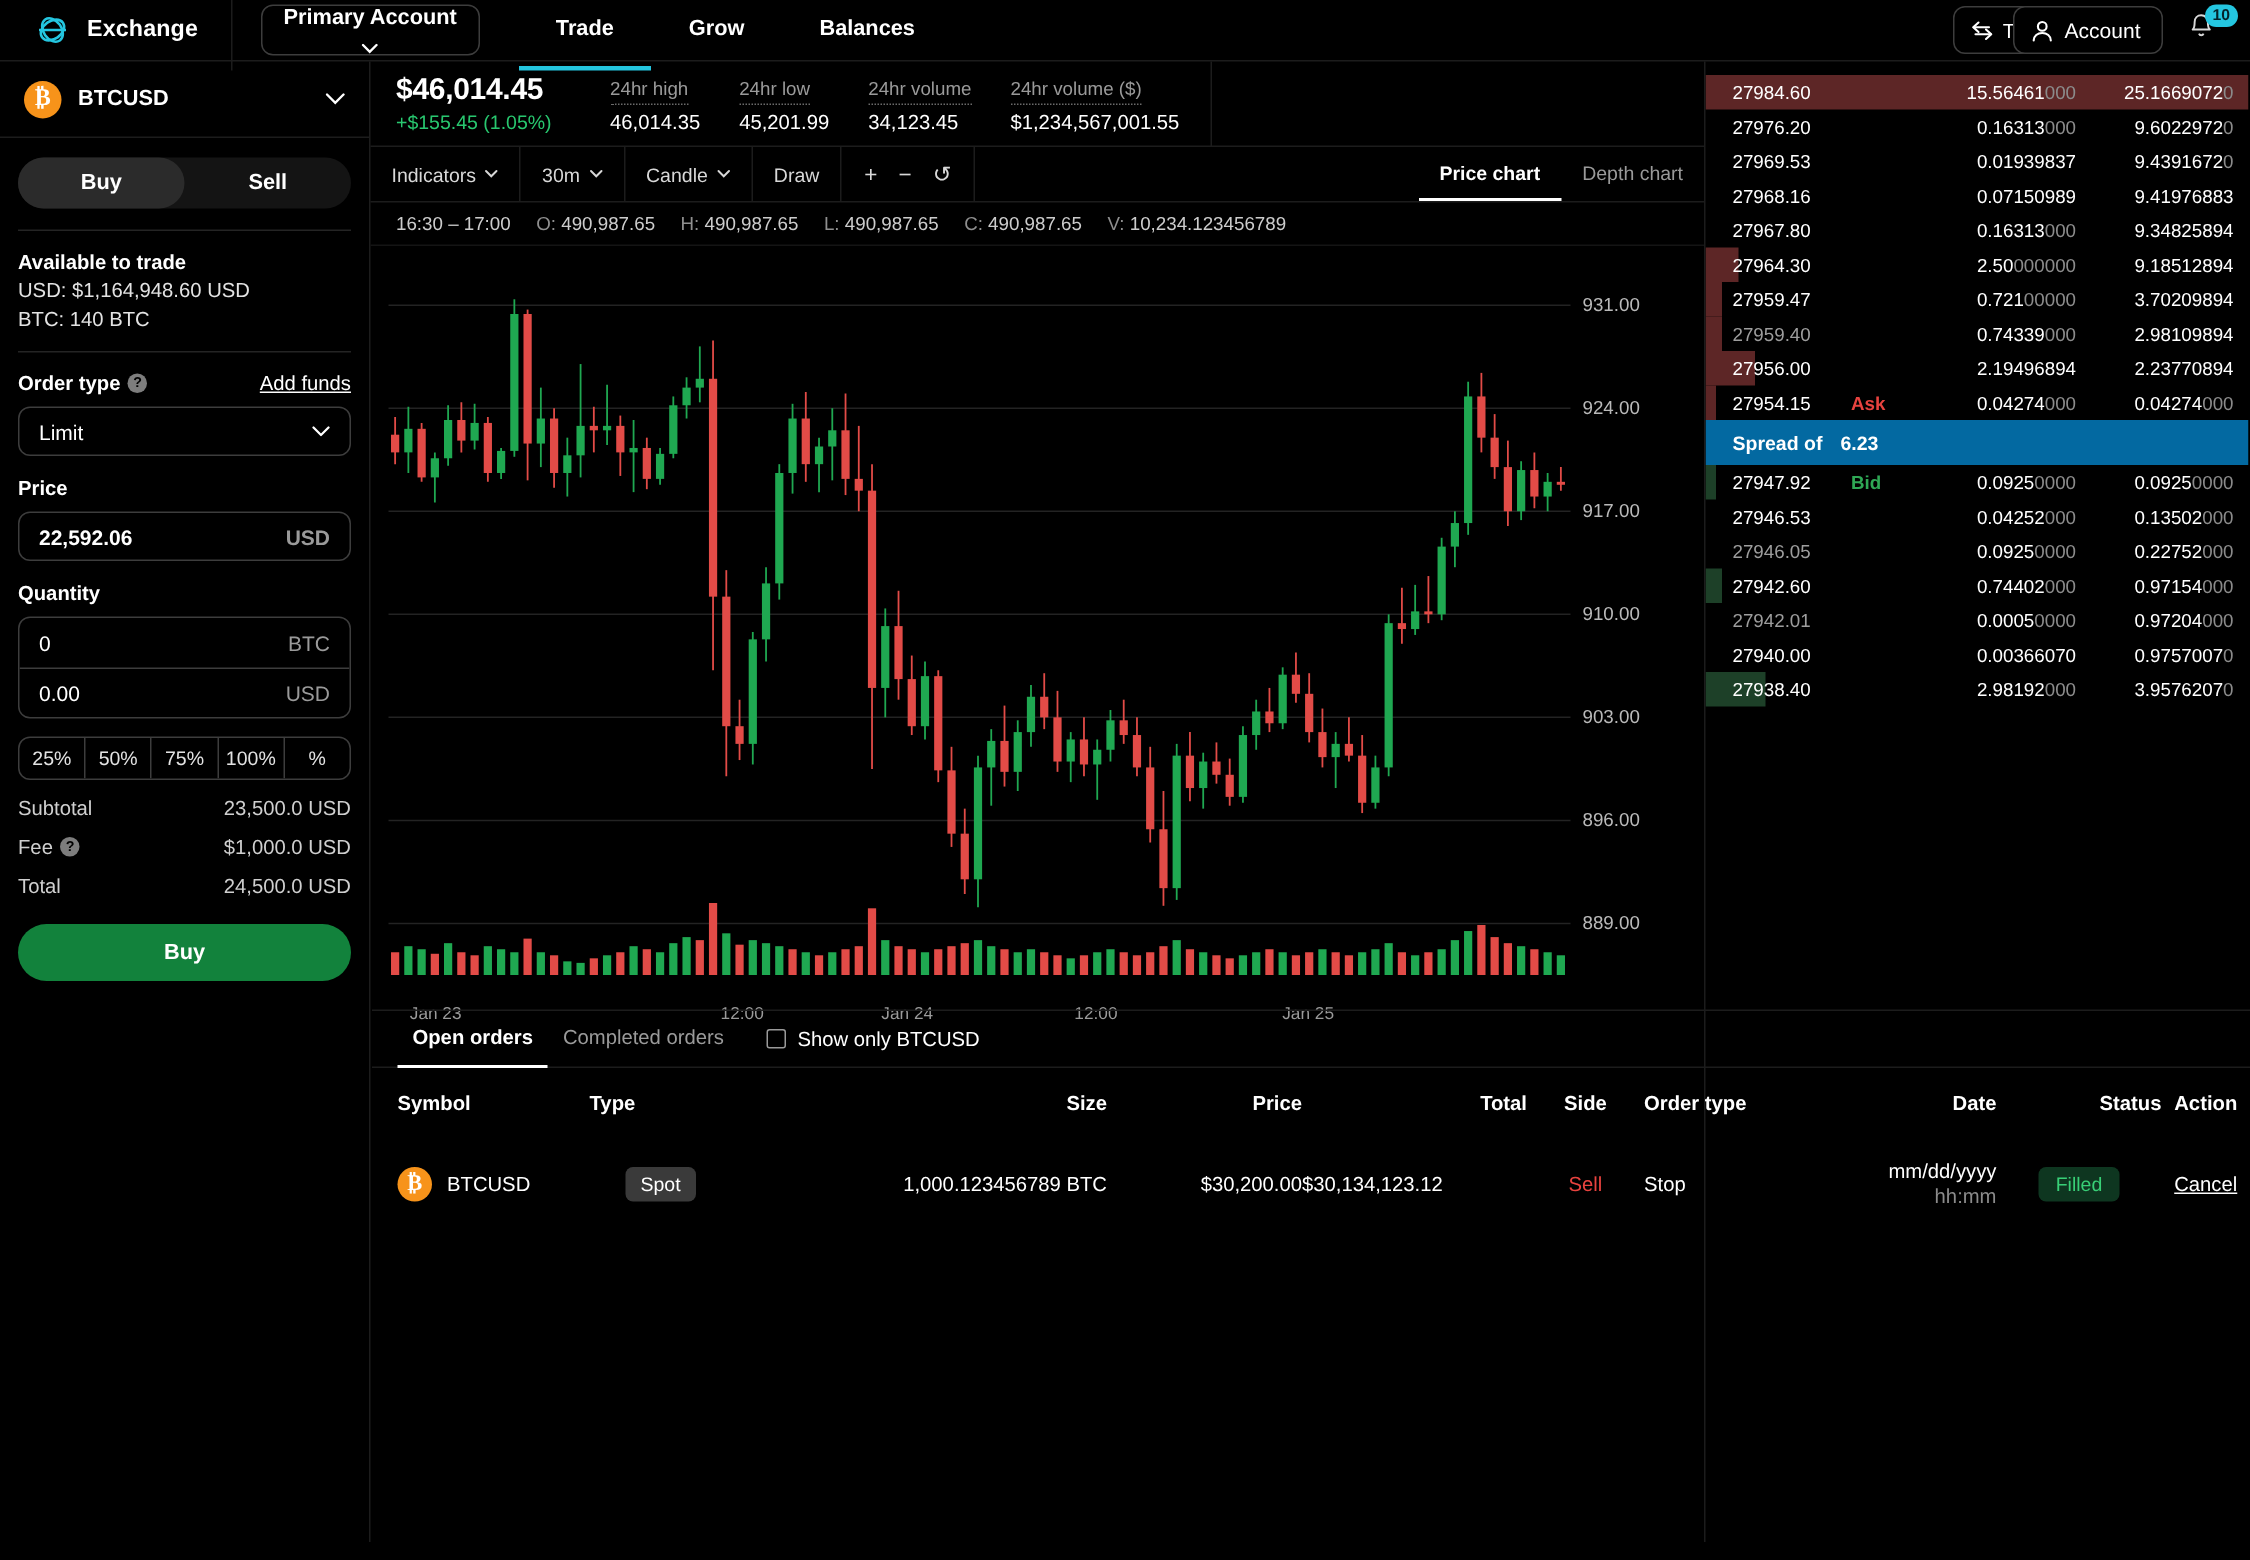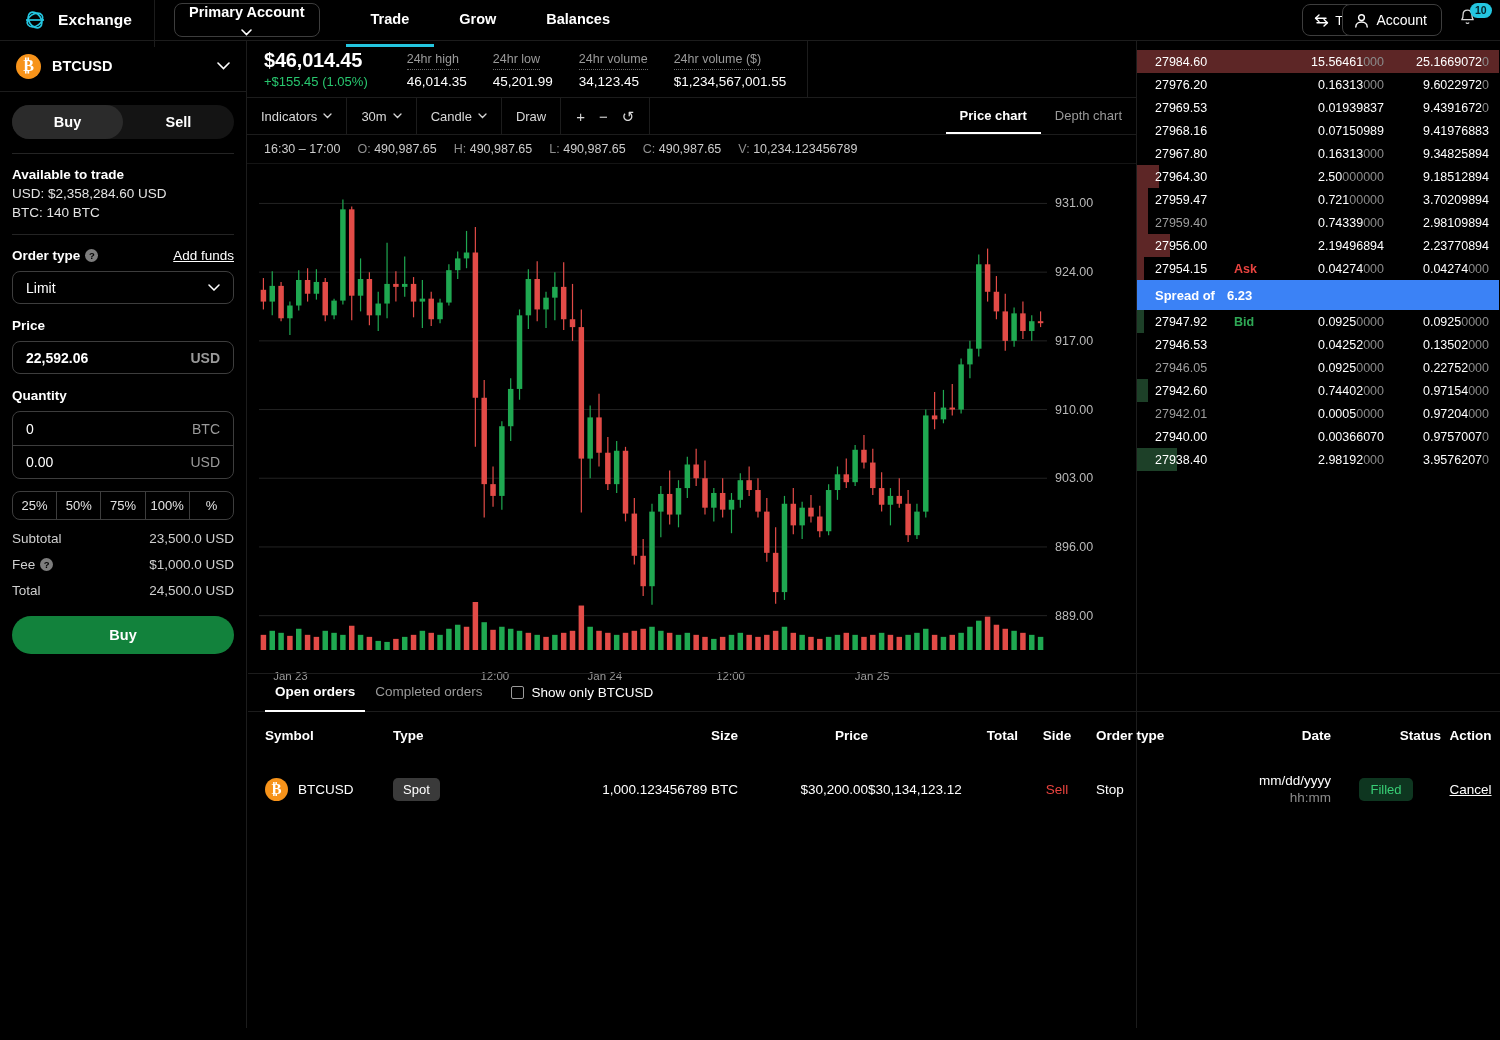--- a/index.html
+++ b/index.html
@@ -172,21 +172,21 @@
   .depth.bid { background: #1d4028; }
   .bk-price { width: 97px; padding-left: 18px; position: relative; z-index: 1; }
   .bk-tag { width: 40px; position: relative; z-index: 1; font-weight: bold; }
   .bk-tag.ask { color: #e8433f; }
   .bk-tag.bid { color: #2fa855; }
   .bk-size { width: 110px; text-align: right; position: relative; z-index: 1; }
   .bk-total { flex: 1; text-align: right; padding-right: 10px; position: relative; z-index: 1; }
   .dim { color: #8b8b8b; }
   .price-dim { color: #9d9d9d; }
   .spread {
-    height: 30px; background: #3b82f6; display: flex; align-items: center;
+    height: 30px; background: #0369a1; display: flex; align-items: center;
     gap: 12px; padding-left: 18px; font-size: 13px; font-weight: bold;
   }
 
   
   .orders { position: absolute; left: 248px; top: 673px; width: 1252px; height: 367px;
             border-top: 1px solid #1c1c1c; }
   .ord-tabs { height: 38px; display: flex; align-items: center; gap: 0; padding-left: 17px;
               border-bottom: 1px solid #1c1c1c; }
   .ord-tab {
     height: 38px; display: flex; align-items: center; padding: 0 10px; font-size: 13.5px;
@@ -199,21 +199,21 @@
   table.ordtbl th {
     font-size: 13.5px; font-weight: bold; color: #fff; padding: 16px 0 16px;
   }
   table.ordtbl td { font-size: 13.5px; padding: 14px 0; vertical-align: middle; }
   .cell-sym { display: flex; align-items: center; gap: 10px; padding-left: 17px; }
   .sym-coin {
     width: 23px; height: 23px; border-radius: 50%; background: #f7931a;
     display: flex; align-items: center; justify-content: center;
     font-size: 15px; font-weight: bold; color: #fff; font-family: "Liberation Serif", serif;
   }
-  .chip { background: #3a3a3a; border-radius: 5px; padding: 4px 10px; font-size: 13px; display: inline-block; }
+  .chip { background: #3a3a3a; border-radius: 5px; padding: 4px 10px; font-size: 13px; display: inline-block; margin-left: 24px; }
   .side-sell { color: #e8433f; }
   .status-pill { background: #0e3620; color: #38cf76; border-radius: 5px; padding: 4px 11px;
                  font-size: 13px; display: inline-block; }
   .cancel-link { text-decoration: underline; cursor: pointer; font-size: 13.5px; }
   .date-main { font-size: 13.5px; }
   .date-sub { font-size: 13.5px; color: #8b8b8b; margin-top: 2px; }
 </style>
 </head>
 <body>
 
@@ -286,21 +286,21 @@
 
     <div class="bs-toggle">
       <div class="bs-btn active">Buy</div>
       <div class="bs-btn">Sell</div>
     </div>
 
     <div class="lp-sep"></div>
 
     <div class="lp-pad">
       <div class="avail-title">Available to trade</div>
-      <div class="avail-line">USD: $2,358,284.60 USD</div>
+      <div class="avail-line">USD: $1,164,948.60 USD</div>
       <div class="avail-line">BTC: 140 BTC</div>
     </div>
 
     <div class="lp-sep"></div>
 
     <div class="lp-pad">
       <div class="row-between" style="margin-top:13px;">
         <span class="field-label">
           <span>Order type</span>
           <span class="qmark">?</span>

